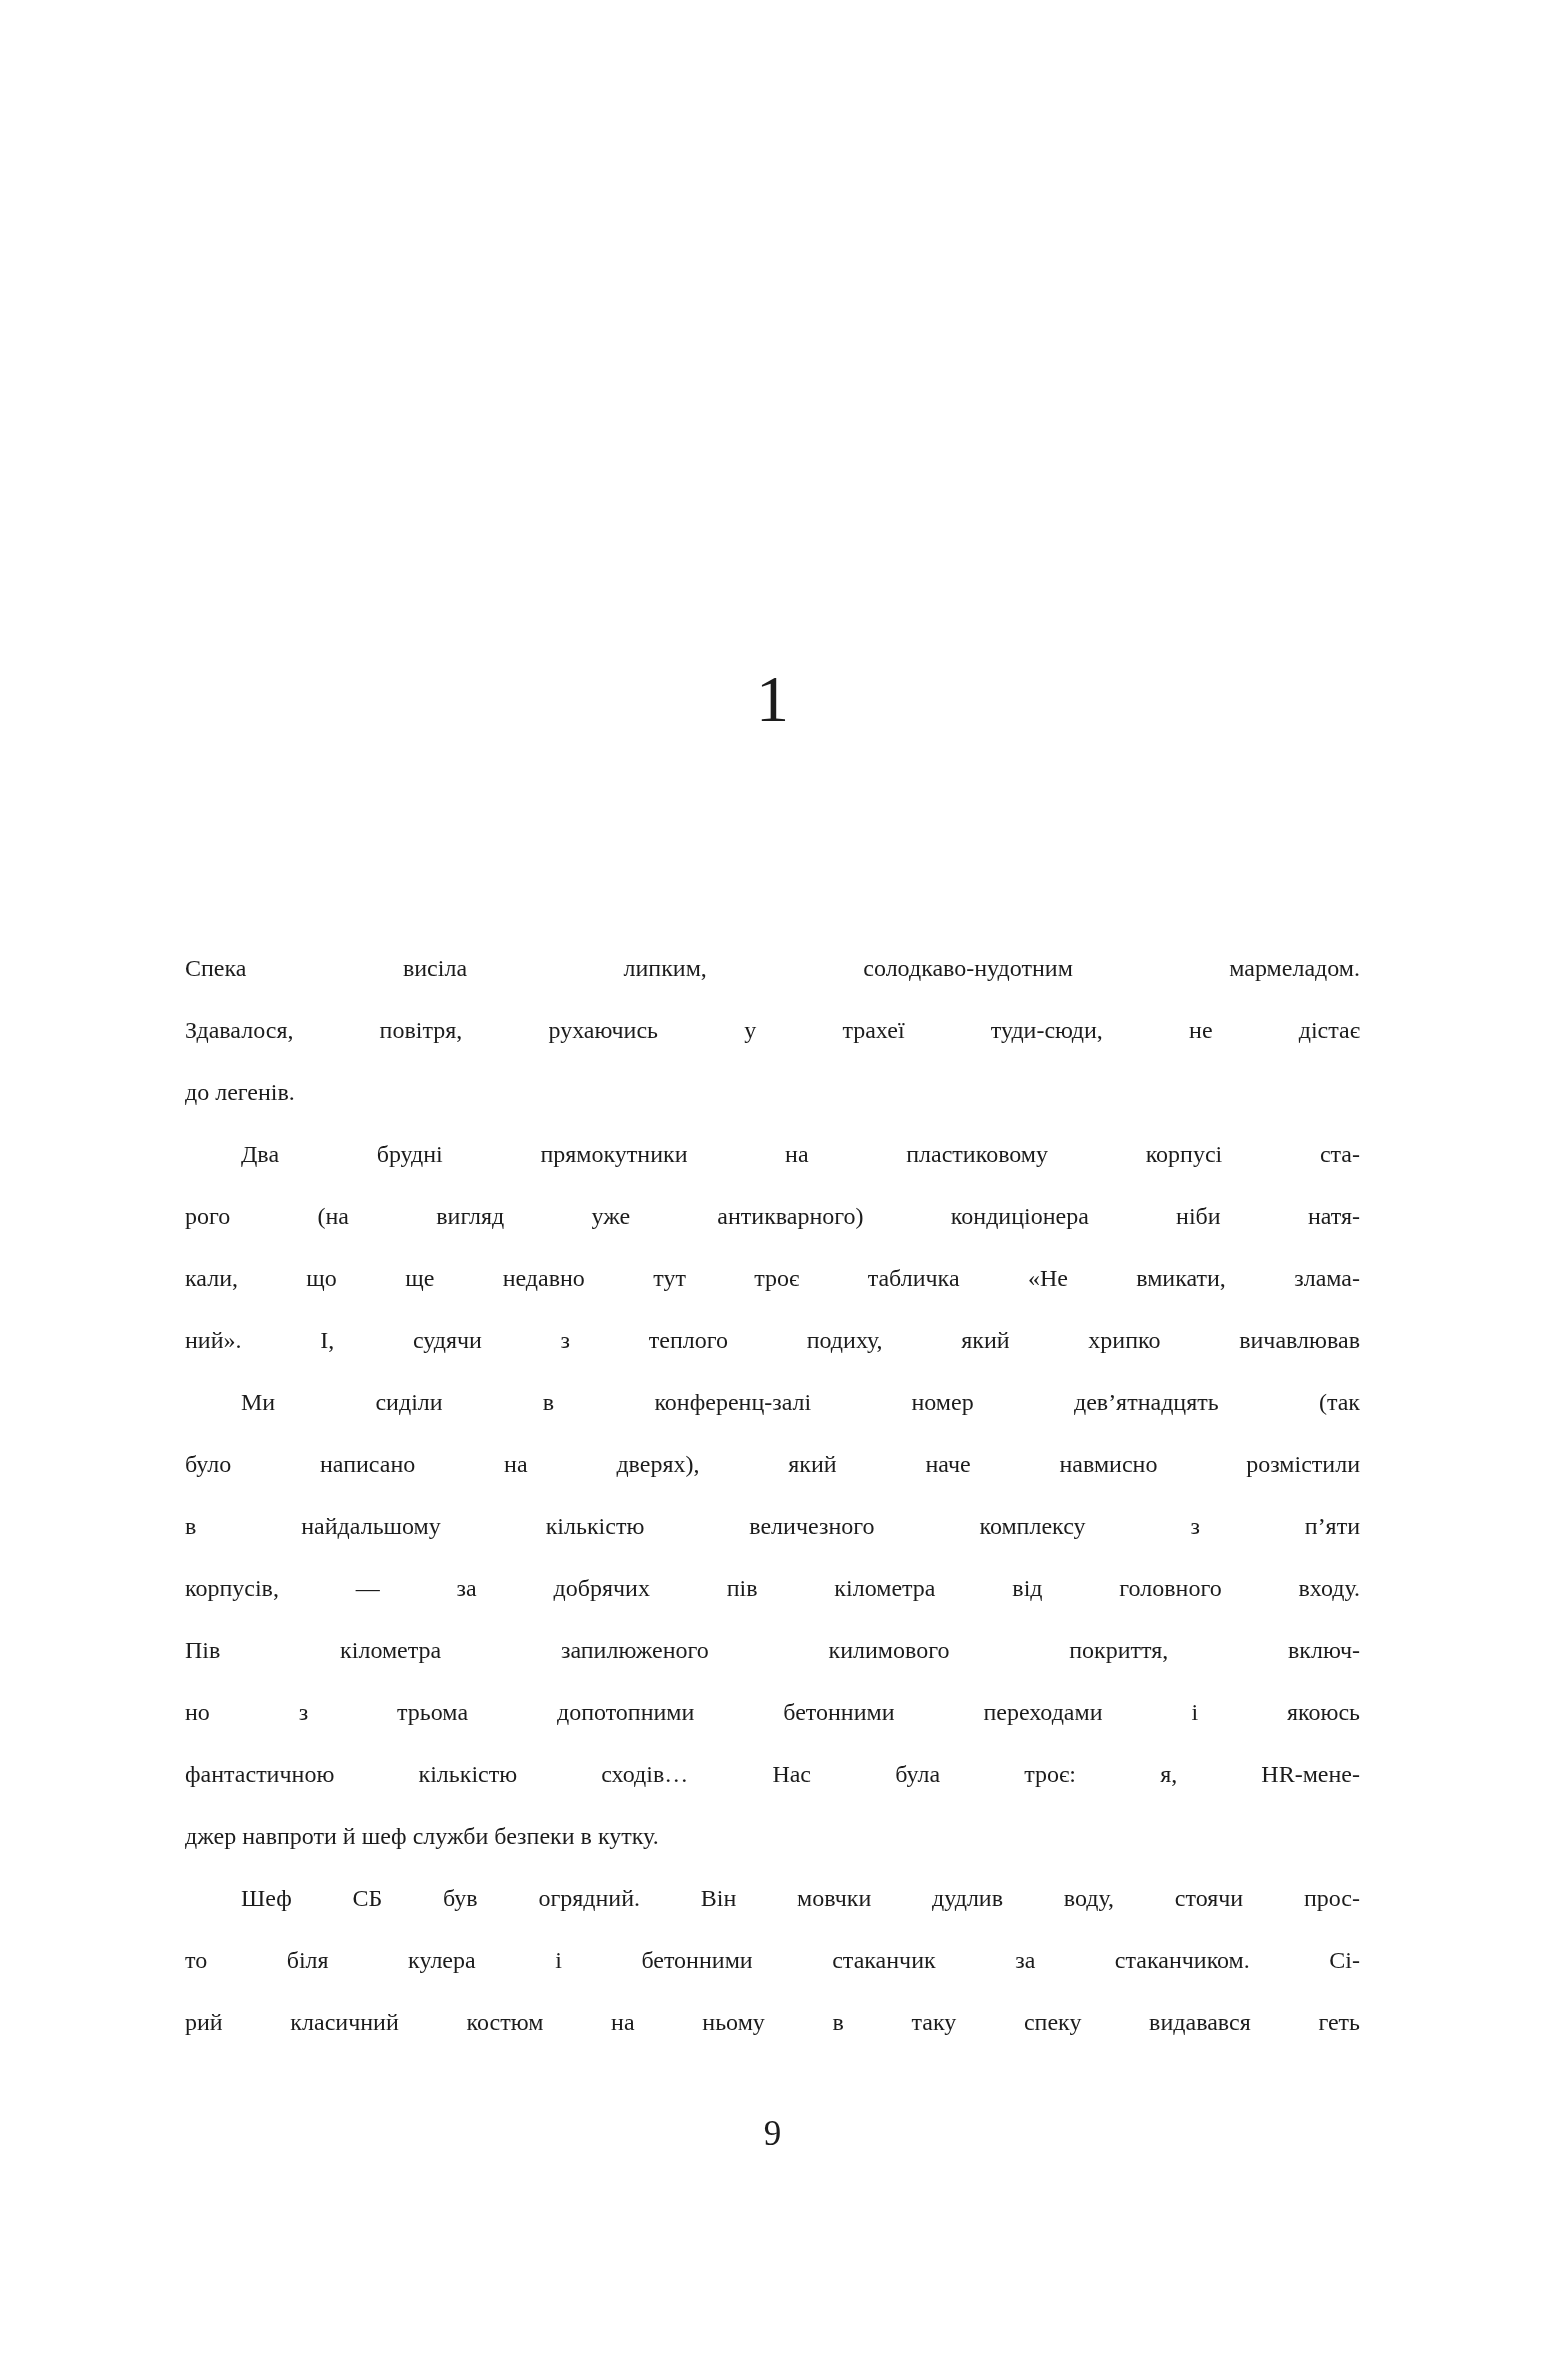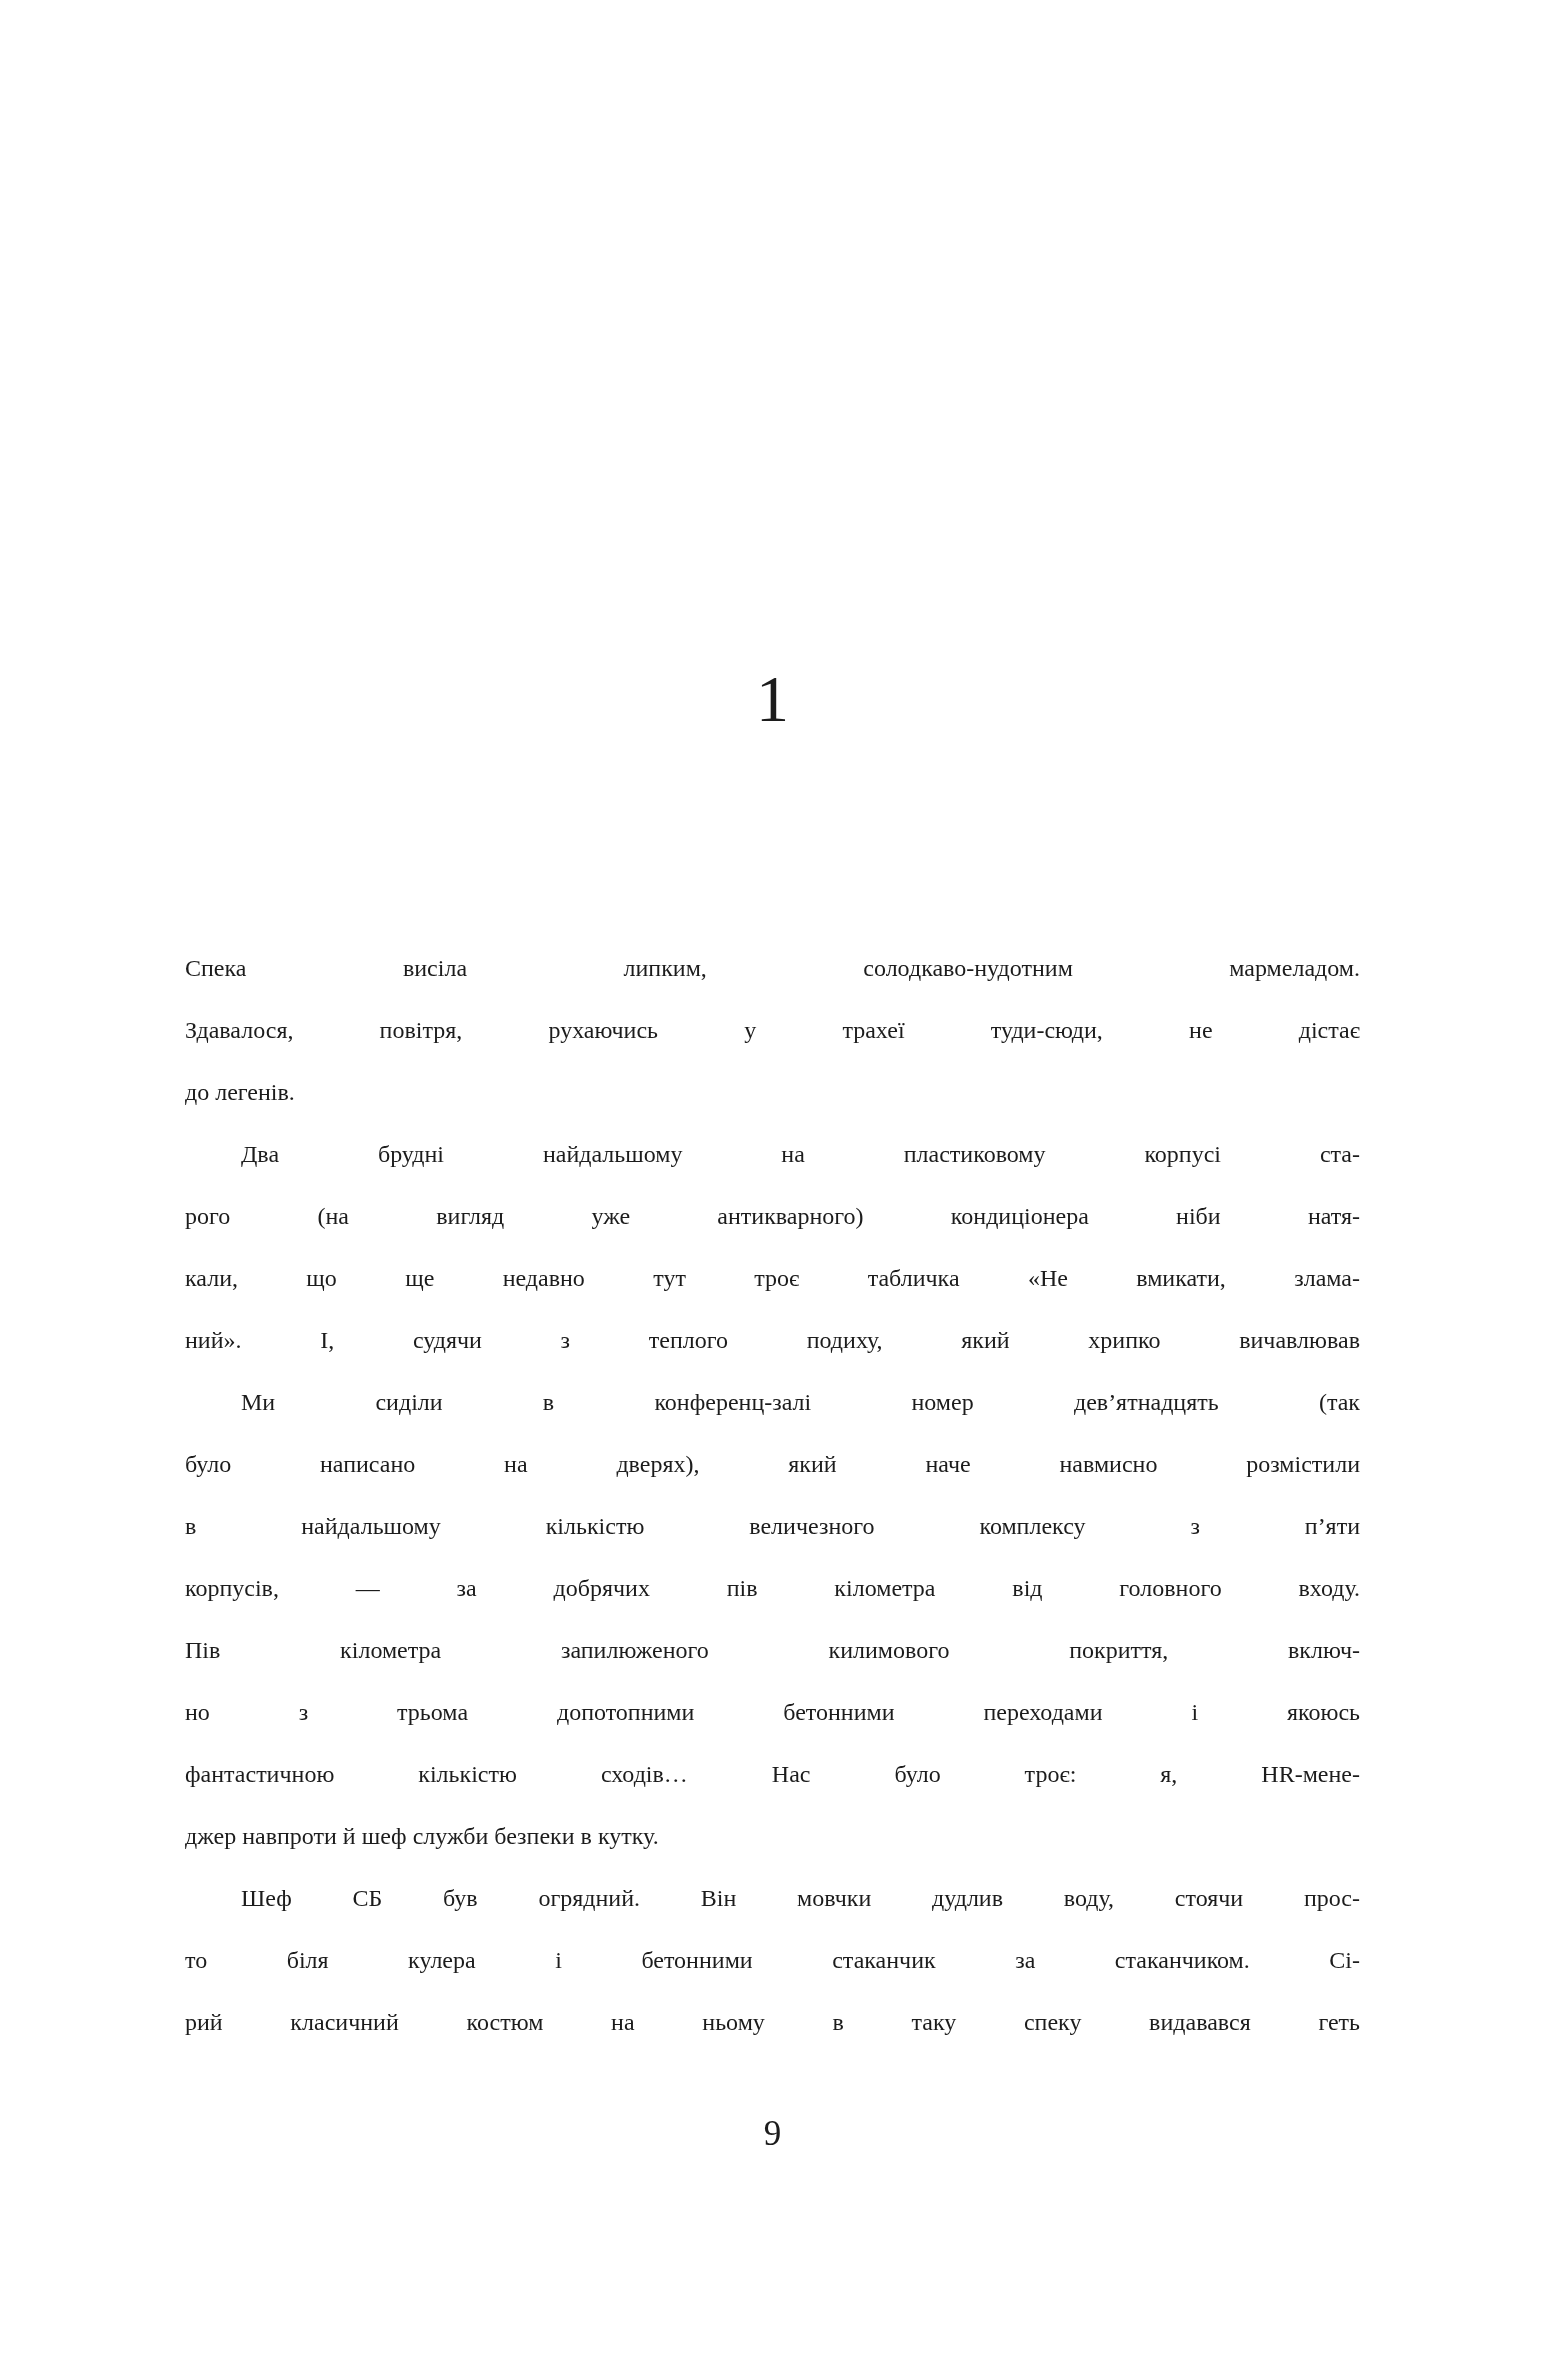--- a/index.html
+++ b/index.html
@@ -59,32 +59,32 @@
 <div class="page">
 
   <div class="chapter-number">1</div>
 
   <div class="text-block">
 
     <div class="line just">Спека висіла липким, солодкаво-нудотним мармеладом.</div>
     <div class="line just">Здавалося, повітря, рухаючись у трахеї туди-сюди, не дістає</div>
     <div class="line">до легенів.</div>
 
-    <div class="line just indent">Два брудні найдальшому на пластиковому корпусі ста-</div>
+    <div class="line just indent">Два брудні прямокутники на пластиковому корпусі ста-</div>
     <div class="line just">рого (на вигляд уже антикварного) кондиціонера ніби натя-</div>
     <div class="line just">кали, що ще недавно тут троє табличка «Не вмикати, злама-</div>
     <div class="line just">ний». І, судячи з теплого подиху, який хрипко вичавлював</div>
 
     <div class="line just indent">Ми сиділи в конференц-залі номер дев’ятнадцять (так</div>
     <div class="line just">було написано на дверях), який наче навмисно розмістили</div>
     <div class="line just">в найдальшому кількістю величезного комплексу з п’яти</div>
     <div class="line just">корпусів, — за добрячих пів кілометра від головного входу.</div>
     <div class="line just">Пів кілометра запилюженого килимового покриття, включ-</div>
     <div class="line just">но з трьома допотопними бетонними переходами і якоюсь</div>
-    <div class="line just">фантастичною кількістю сходів… Нас було троє: я, HR-мене-</div>
+    <div class="line just">фантастичною кількістю сходів… Нас була троє: я, HR-мене-</div>
     <div class="line">джер навпроти й шеф служби безпеки в кутку.</div>
 
     <div class="line just indent">Шеф СБ був огрядний. Він мовчки дудлив воду, стоячи прос-</div>
     <div class="line just">то біля кулера і бетонними стаканчик за стаканчиком. Сі-</div>
     <div class="line just">рий класичний костюм на ньому в таку спеку видавався геть</div>
 
   </div>
 
   <div class="page-number">9</div>
 

